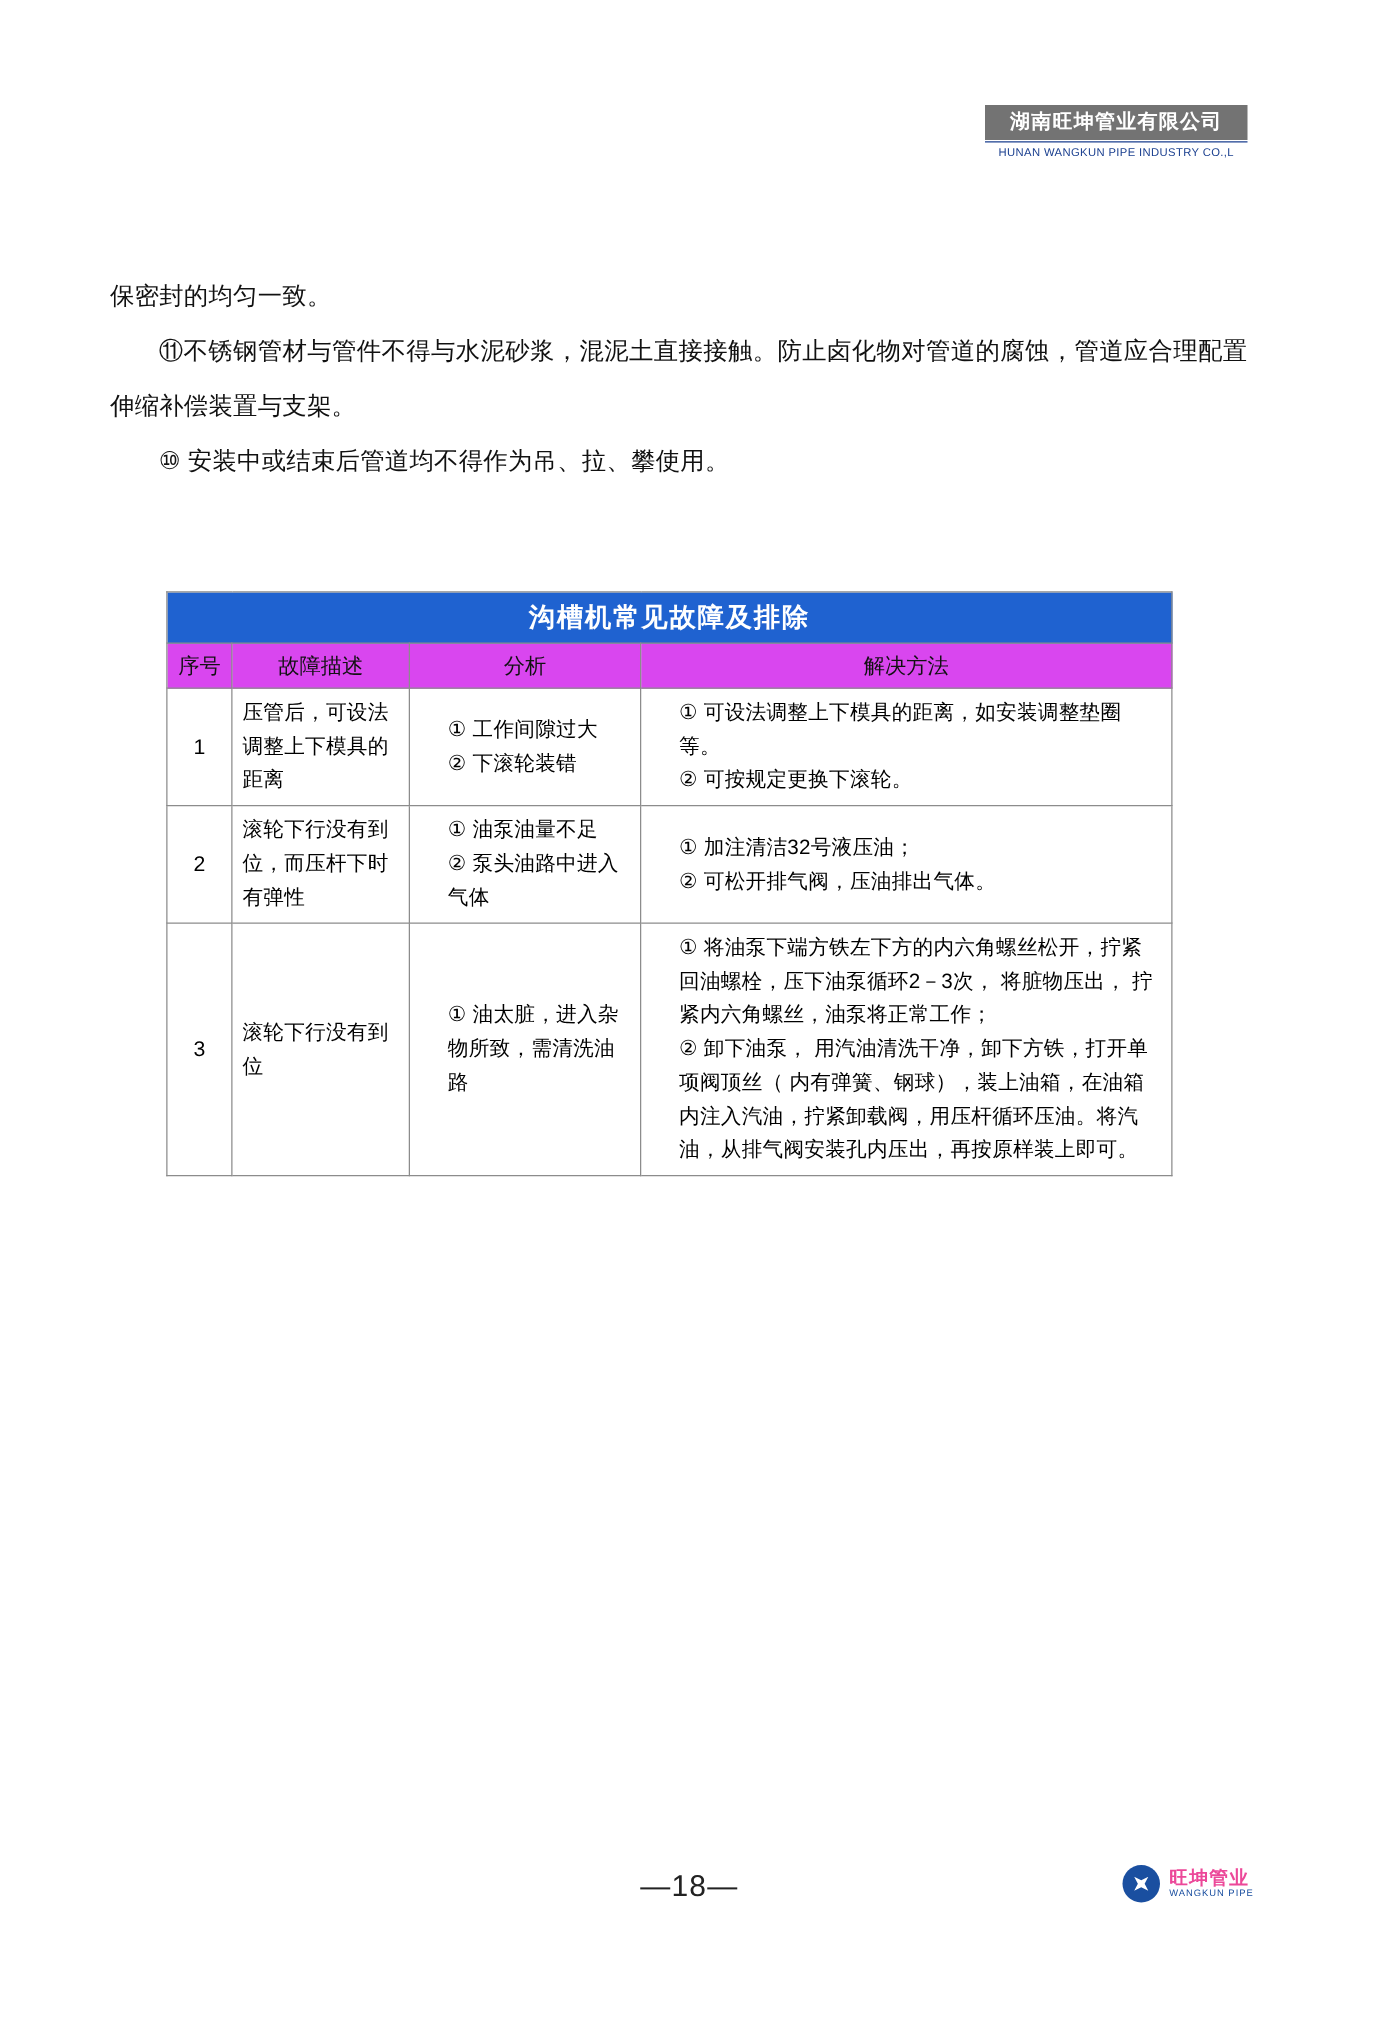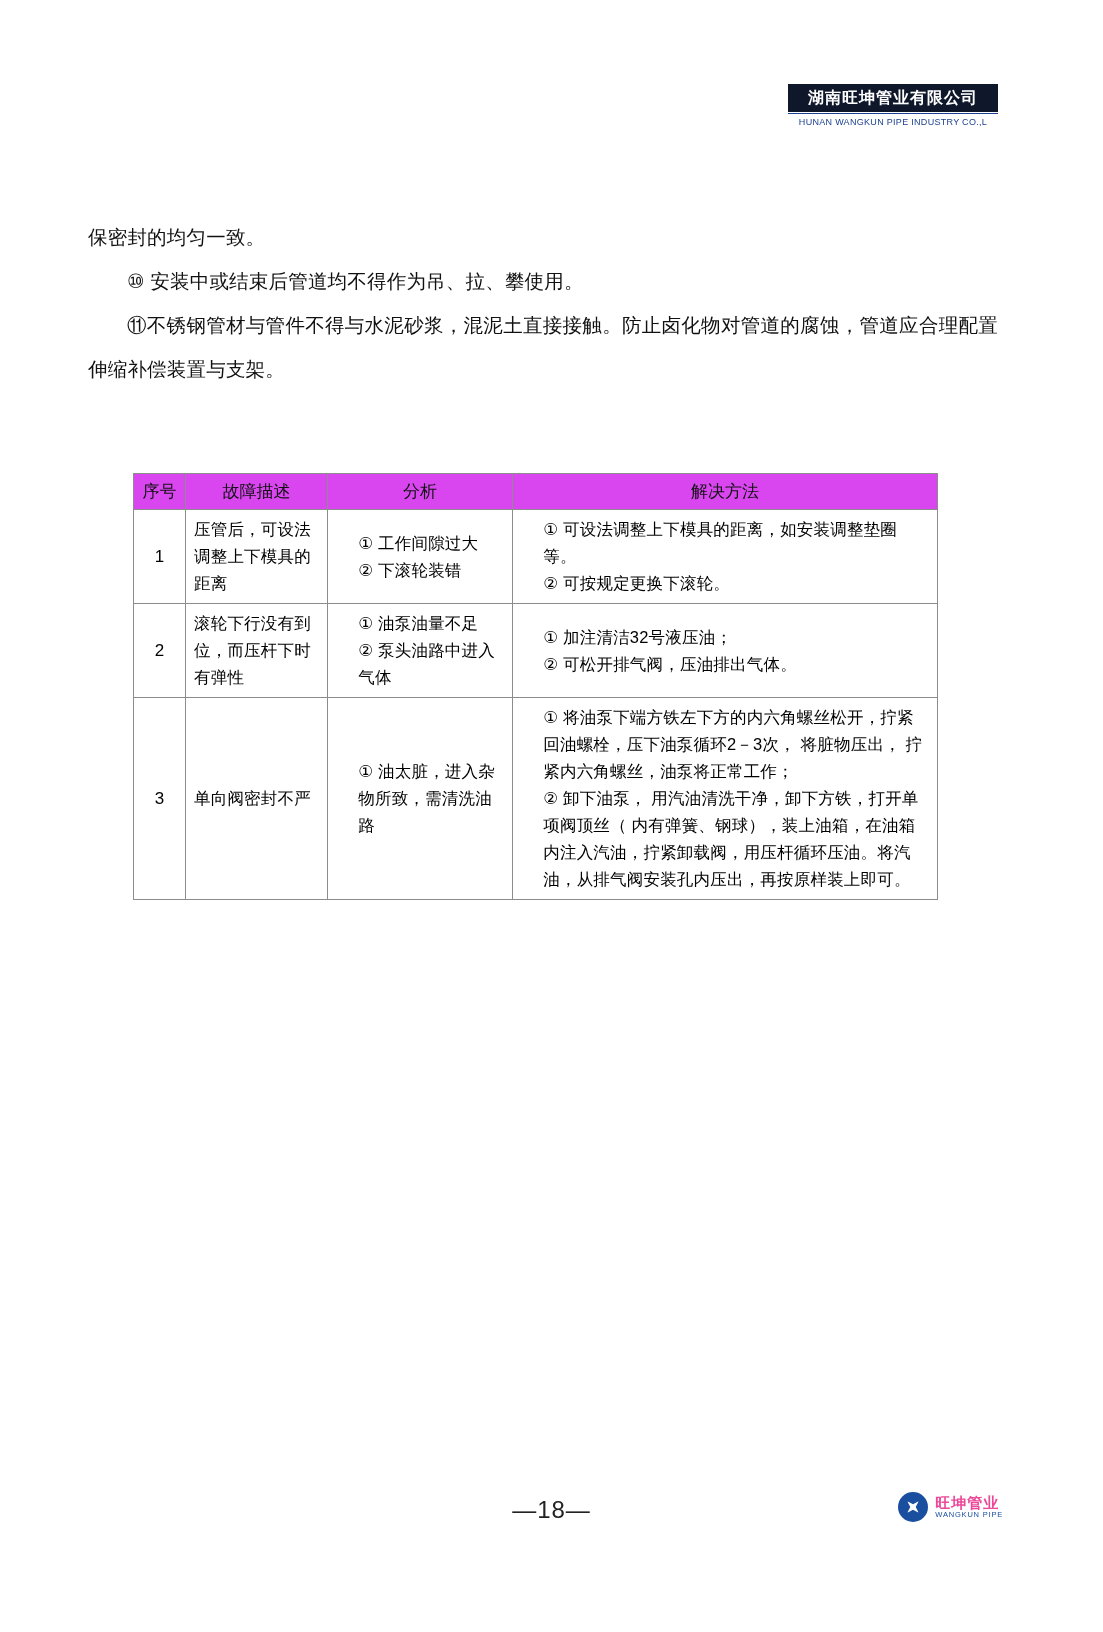--- a/index.html
+++ b/index.html
@@ -21,21 +21,21 @@
 
   
   .header-logo {
     position: absolute;
     top: 84px;
     right: 105px;
     width: 210px;
     text-align: center;
   }
   .header-logo .cn {
-    background: #0f172a;
+    background: #737373;
     color: #ffffff;
     font-size: 16px;
     font-weight: bold;
     letter-spacing: 1px;
     padding: 4px 0 4px 0;
     line-height: 1.25;
   }
   .header-logo .en {
     color: #1a3f8f;
     font-size: 9px;
@@ -181,33 +181,36 @@
 
 <div class="page">
 
   <div class="header-logo">
     <div class="cn">湖南旺坤管业有限公司</div>
     <div class="en">HUNAN WANGKUN PIPE INDUSTRY CO.,L</div>
   </div>
 
   <div class="body-text">
     <p>保密封的均匀一致。</p>
+    <p class="indent">⑪不锈钢管材与管件不得与水泥砂浆，混泥土直接接触。防止卤化物对管道的腐蚀，管道应合理配置伸缩补偿装置与支架。</p>
     <p class="indent">⑩ 安装中或结束后管道均不得作为吊、拉、攀使用。</p>
-    <p class="indent">⑪不锈钢管材与管件不得与水泥砂浆，混泥土直接接触。防止卤化物对管道的腐蚀，管道应合理配置伸缩补偿装置与支架。</p>
   </div>
 
   <div class="table-wrap">
     <table class="fault">
       <colgroup>
         <col class="col-no">
         <col class="col-desc">
         <col class="col-ana">
         <col class="col-sol">
       </colgroup>
       <tbody>
+        <tr>
+          <td class="tbl-title" colspan="4">沟槽机常见故障及排除</td>
+        </tr>
         <tr class="hdr">
           <td>序号</td>
           <td>故障描述</td>
           <td>分析</td>
           <td>解决方法</td>
         </tr>
 
         <tr>
           <td class="cell-no">1</td>
           <td class="cell-text">压管后，可设法调整上下模具的距离</td>
@@ -229,21 +232,21 @@
             <span class="li">② 泵头油路中进入气体</span>
           </td>
           <td class="cell-sol">
             <span class="li">① 加注清洁32号液压油；</span>
             <span class="li">② 可松开排气阀，压油排出气体。</span>
           </td>
         </tr>
 
         <tr>
           <td class="cell-no">3</td>
-          <td class="cell-text">单向阀密封不严</td>
+          <td class="cell-text">滚轮下行没有到位</td>
           <td class="cell-text">
             <span class="li">①  油太脏，进入杂物所致，需清洗油路</span>
           </td>
           <td class="cell-sol">
             <span class="li">① 将油泵下端方铁左下方的内六角螺丝松开，拧紧回油螺栓，压下油泵循环2－3次， 将脏物压出， 拧紧内六角螺丝，油泵将正常工作；</span>
             <span class="li">② 卸下油泵， 用汽油清洗干净，卸下方铁，打开单项阀顶丝（ 内有弹簧、钢球），装上油箱，在油箱内注入汽油，拧紧卸载阀，用压杆循环压油。将汽油，从排气阀安装孔内压出，再按原样装上即可。</span>
           </td>
         </tr>
       </tbody>
     </table>

